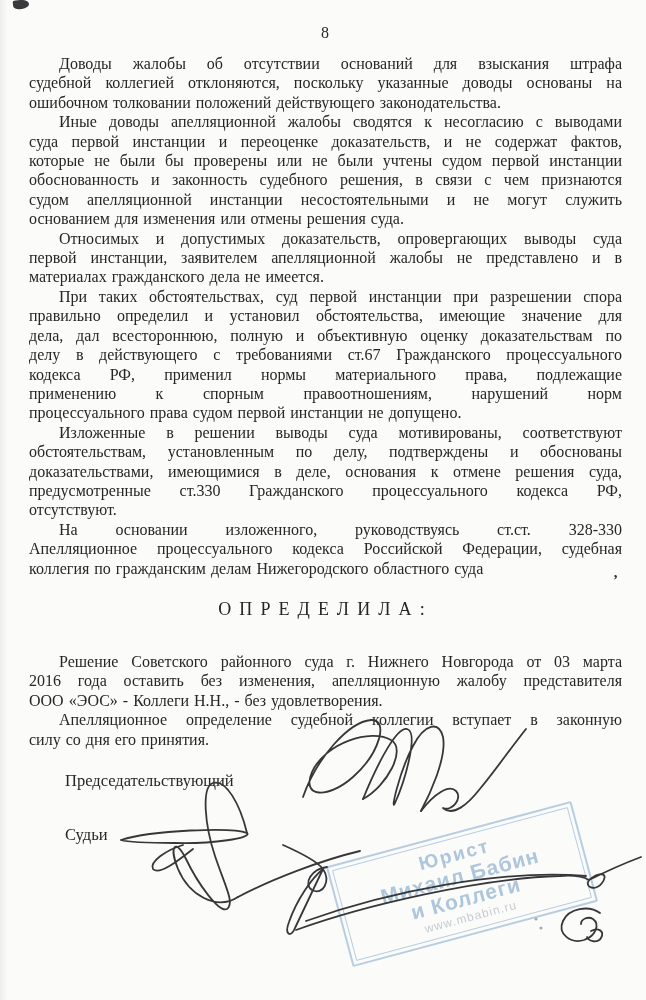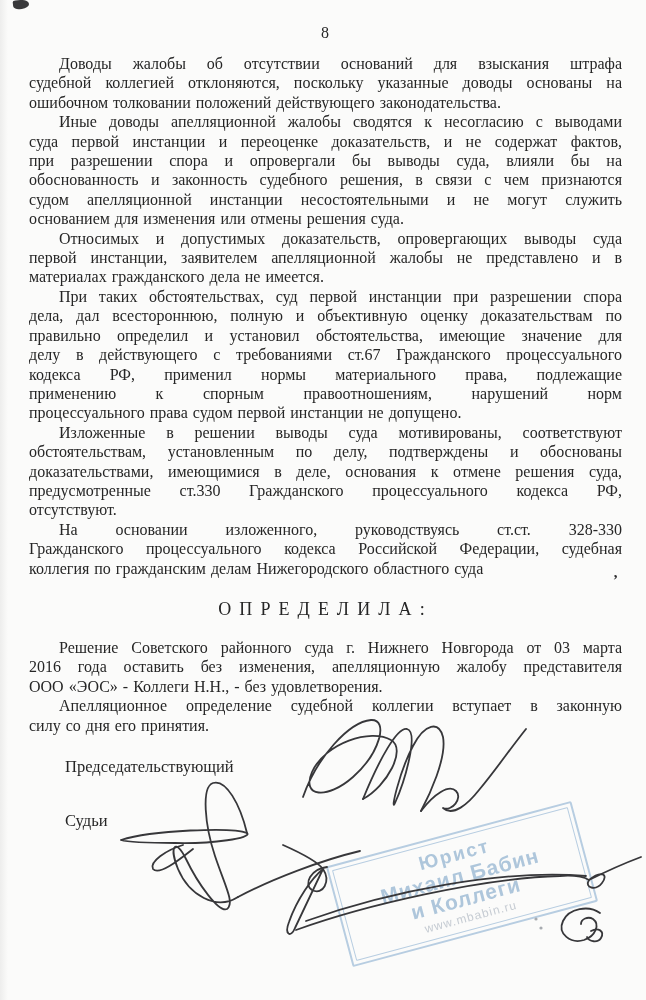--- a/index.html
+++ b/index.html
@@ -19,21 +19,21 @@
   .para{margin:0;}
   .line{
     font-size:16px;line-height:19.4px;
     text-align:justify;text-align-last:justify;
     word-spacing:1px;
   }
   .line.first{text-indent:30px;}
   .line.last{text-align:left;text-align-last:left;}
   .heading{
     text-align:center;font-size:18px;font-weight:400;
-    letter-spacing:.45em;margin:20px 0 18px 0;line-height:22px;
+    letter-spacing:.45em;margin:20px 0 32px 0;line-height:22px;
   }
   .sig-label{font-size:16.5px;line-height:20px;padding-left:36px;}
   .label-presiding{margin-top:22px;}
   .label-judges{margin-top:34px;}
   .stray-mark{position:absolute;left:613px;top:572px;font-size:15px;font-weight:700;color:#2c2c2e;}
   
   .stamp{
     position:absolute;left:335px;top:832px;width:250px;height:100px;
     transform:rotate(-15deg);
     border:2px solid #b7cde1;border-radius:2px;
@@ -63,49 +63,49 @@
 
     <section>
         <div class="para">
           <div class="line first">Доводы жалобы об отсутствии оснований для взыскания штрафа</div>
           <div class="line">судебной коллегией отклоняются, поскольку указанные доводы основаны на</div>
           <div class="line last">ошибочном толковании положений действующего законодательства.</div>
         </div>
         <div class="para">
           <div class="line first">Иные доводы апелляционной жалобы сводятся к несогласию с выводами</div>
           <div class="line">суда первой инстанции и переоценке доказательств, и не содержат фактов,</div>
-          <div class="line">при разрешении спора и опровергали бы выводы суда, влияли бы на</div>
+          <div class="line">которые не были бы проверены или не были учтены судом первой инстанции</div>
           <div class="line">обоснованность и законность судебного решения, в связи с чем признаются</div>
           <div class="line">судом апелляционной инстанции несостоятельными и не могут служить</div>
           <div class="line last">основанием для изменения или отмены решения суда.</div>
         </div>
         <div class="para">
           <div class="line first">Относимых и допустимых доказательств, опровергающих выводы суда</div>
           <div class="line">первой инстанции, заявителем апелляционной жалобы не представлено и в</div>
           <div class="line last">материалах гражданского дела не имеется.</div>
         </div>
         <div class="para">
           <div class="line first">При таких обстоятельствах, суд первой инстанции при разрешении спора</div>
+          <div class="line">правильно определил и установил обстоятельства, имеющие значение для</div>
           <div class="line">дела, дал всестороннюю, полную и объективную оценку доказательствам по</div>
-          <div class="line">правильно определил и установил обстоятельства, имеющие значение для</div>
           <div class="line">делу в действующего с требованиями ст.67 Гражданского процессуального</div>
           <div class="line">кодекса РФ, применил нормы материального права, подлежащие</div>
           <div class="line">применению к спорным правоотношениям, нарушений норм</div>
           <div class="line last">процессуального права судом первой инстанции не допущено.</div>
         </div>
         <div class="para">
           <div class="line first">Изложенные в решении выводы суда мотивированы, соответствуют</div>
           <div class="line">обстоятельствам, установленным по делу, подтверждены  и обоснованы</div>
           <div class="line">доказательствами, имеющимися в деле, основания к отмене решения суда,</div>
           <div class="line">предусмотренные ст.330 Гражданского процессуального кодекса РФ,</div>
           <div class="line last">отсутствуют.</div>
         </div>
         <div class="para">
           <div class="line first">На основании изложенного, руководствуясь ст.ст. 328-330</div>
-          <div class="line">Гражданского процессуального кодекса Российской Федерации, судебная</div>
+          <div class="line">Апелляционное процессуального кодекса Российской Федерации, судебная</div>
           <div class="line last">коллегия по гражданским делам Нижегородского областного суда</div>
         </div>
       </section>
 
     <h1 class="heading">ОПРЕДЕЛИЛА:</h1>
 
     <section>
         <div class="para">
           <div class="line first">Решение Советского районного суда г. Нижнего Новгорода от 03 марта</div>
           <div class="line">2016 года оставить без изменения, апелляционную жалобу представителя</div>

